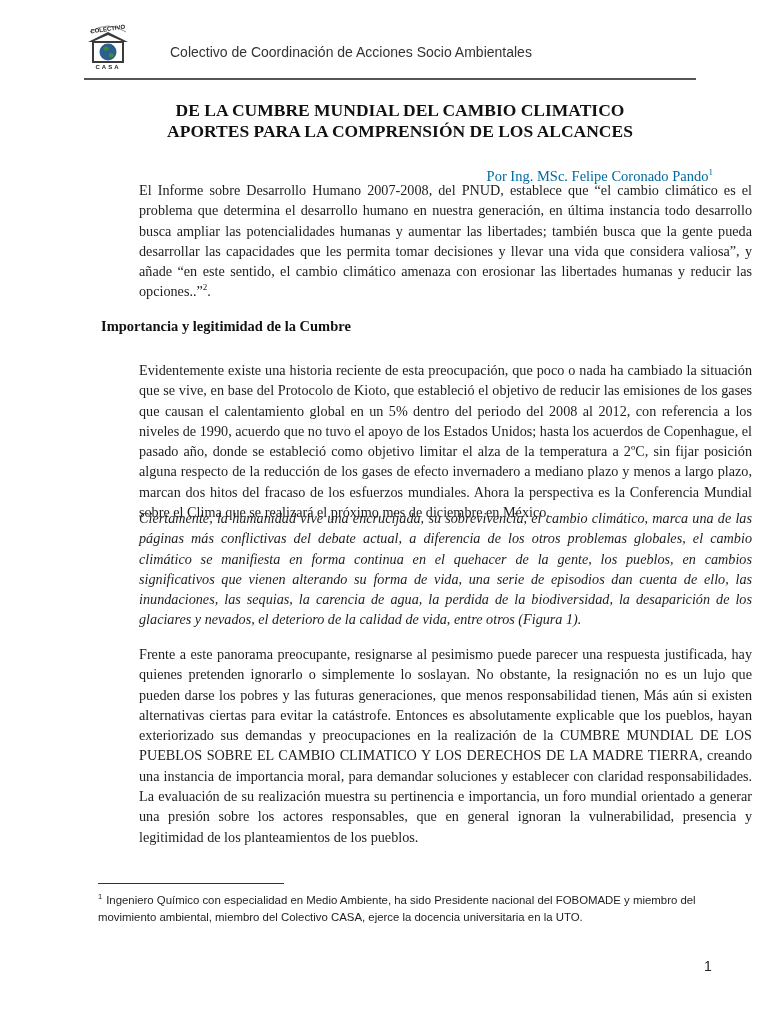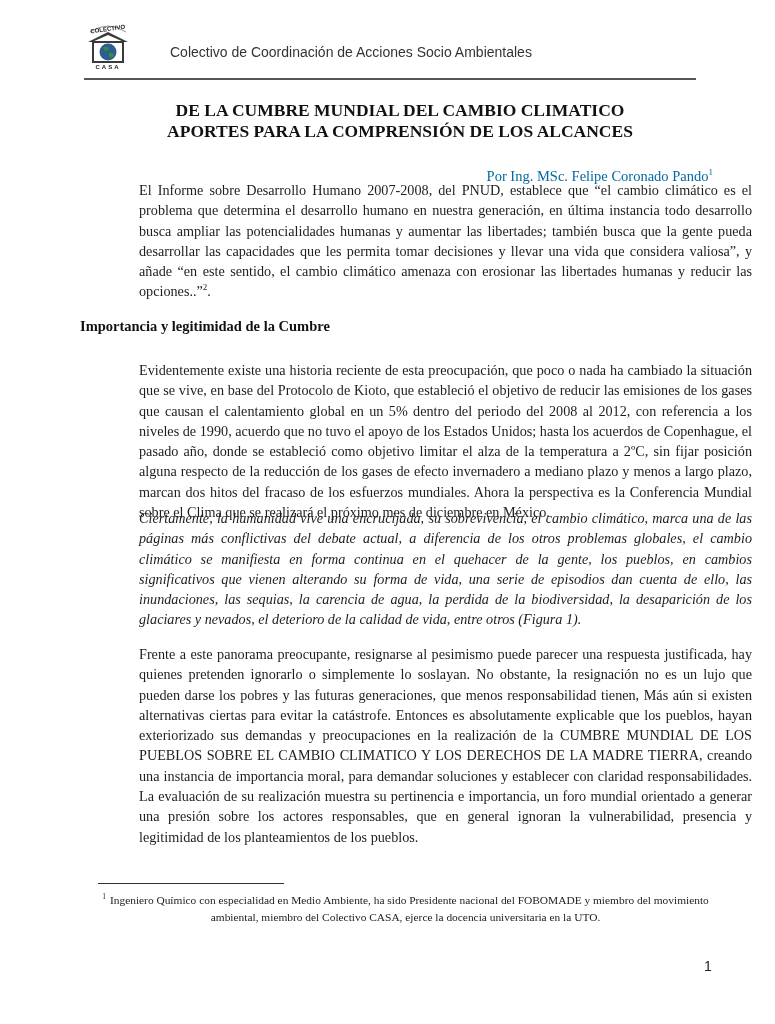--- a/index.html
+++ b/index.html
@@ -6,27 +6,27 @@
     body { width: 775px; height: 1024px; position: relative; overflow: hidden; color: #1a1a1a; }
     .header { position: absolute; left: 84px; top: 22px; width: 612px; height: 58px; }
     .logo { position: absolute; left: 0; top: 0; width: 48px; height: 48px; }
     .header-title { position: absolute; left: 70px; top: 22px; font-family: "Liberation Sans", sans-serif; font-size: 14px; color: #333; white-space: nowrap; margin-left: 16px; }
     .header-rule { position: absolute; left: 0; top: 56px; width: 612px; height: 2px; background: #555; }
     .doc-title { position: absolute; left: 100px; top: 100px; width: 600px; text-align: center; font-family: "Liberation Serif", serif; font-weight: bold; font-size: 17.5px; line-height: 21px; color: #111; }
     .author { position: absolute; right: 62px; top: 167px; font-family: "Liberation Serif", serif; font-size: 14.5px; color: #0369a1; }
     .author sup { font-size: 9px; }
     .body-text { position: absolute; left: 98px; width: 613px; font-family: "Liberation Serif", serif; font-size: 14.2px; line-height: 20.3px; text-align: justify; color: #1d1d1d; margin-left: 41px; }
     .p1 { top: 180px; }
-    .subhead { position: absolute; left: 80px; top: 318px; font-family: "Liberation Serif", serif; font-weight: bold; font-size: 14.5px; color: #111; }
+    .subhead { position: absolute; left: 101px; top: 318px; font-family: "Liberation Serif", serif; font-weight: bold; font-size: 14.5px; color: #111; }
     .p2 { top: 360px; }
     .p3 { top: 508px; font-style: italic; }
     .p4 { top: 644px; }
     .body-text sup { font-size: 9px; line-height: 0; }
     .fn-rule { position: absolute; left: 98px; top: 883px; width: 186px; height: 1px; background: #333; }
-    .footnotes { position: absolute; left: 98px; top: 888px; width: 615px; font-family: Liberation Serif, serif; font-size: 11.4px; line-height: 17px; color: #222; text-align: center; }
+    .footnotes { position: absolute; left: 98px; top: 888px; width: 615px; font-family: Liberation Sans, sans-serif; font-size: 11.4px; line-height: 17px; color: #222; }
     .footnotes sup { font-size: 7.5px; margin-right: 4px; }
     .page-number { position: absolute; left: 704px; top: 958px; font-family: "Liberation Sans", sans-serif; font-size: 14px; color: #222; }
   </style>
 </head>
 <body>
 
 <div class="header">
   <svg class="logo" viewBox="0 0 48 48">
     <path d="M6 10 Q24 -2 42 10" fill="none" stroke="#444" stroke-width="0.6"></path>
     <text x="24" y="9" font-size="6" text-anchor="middle" font-family="Liberation Sans, sans-serif" font-weight="bold" fill="#222" transform="rotate(-8 24 9)">COLECTIVO</text>

